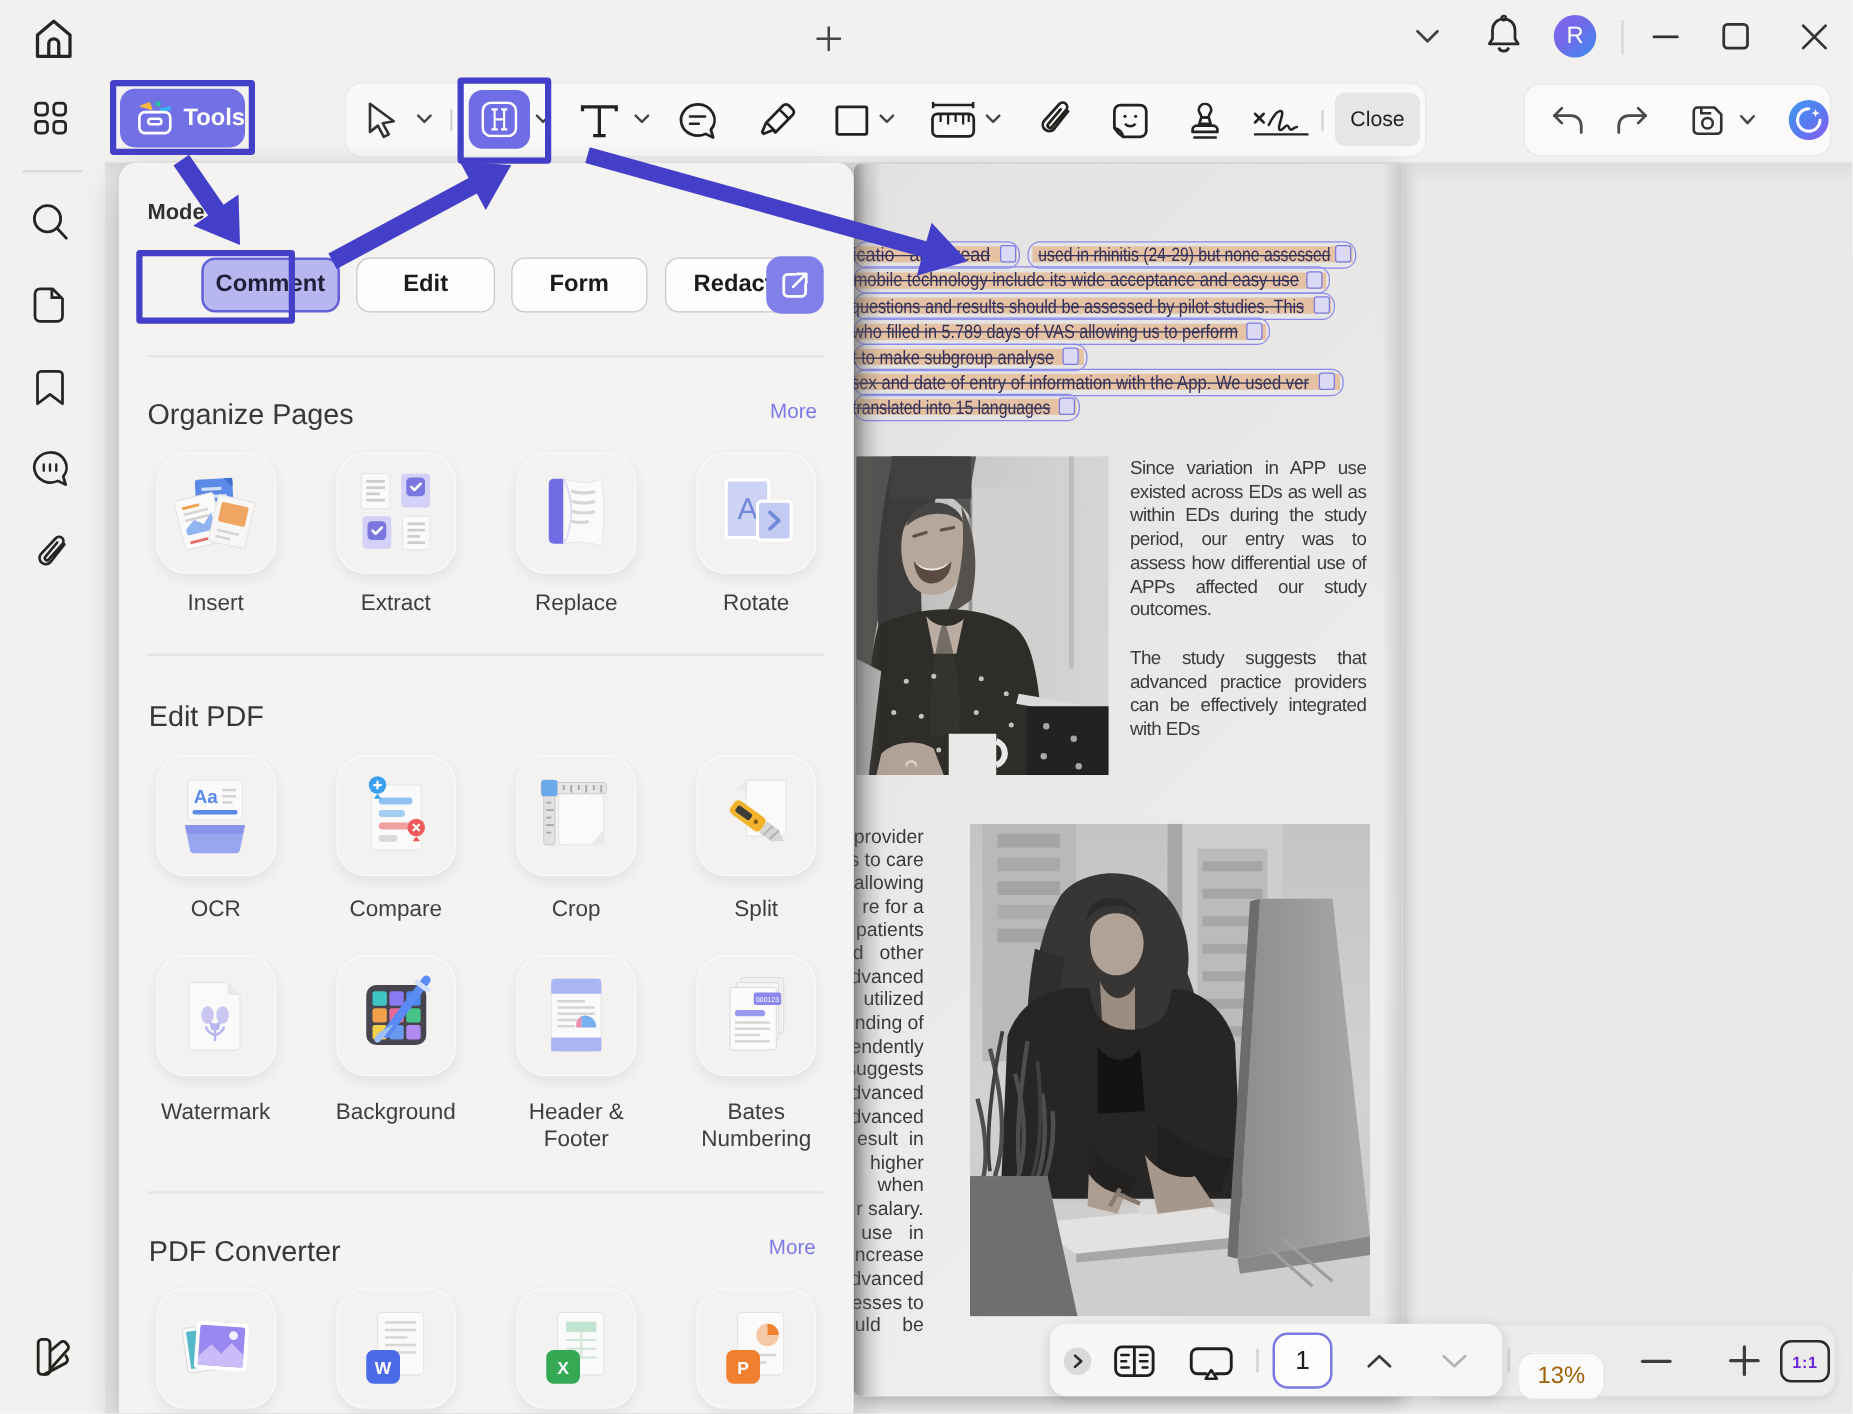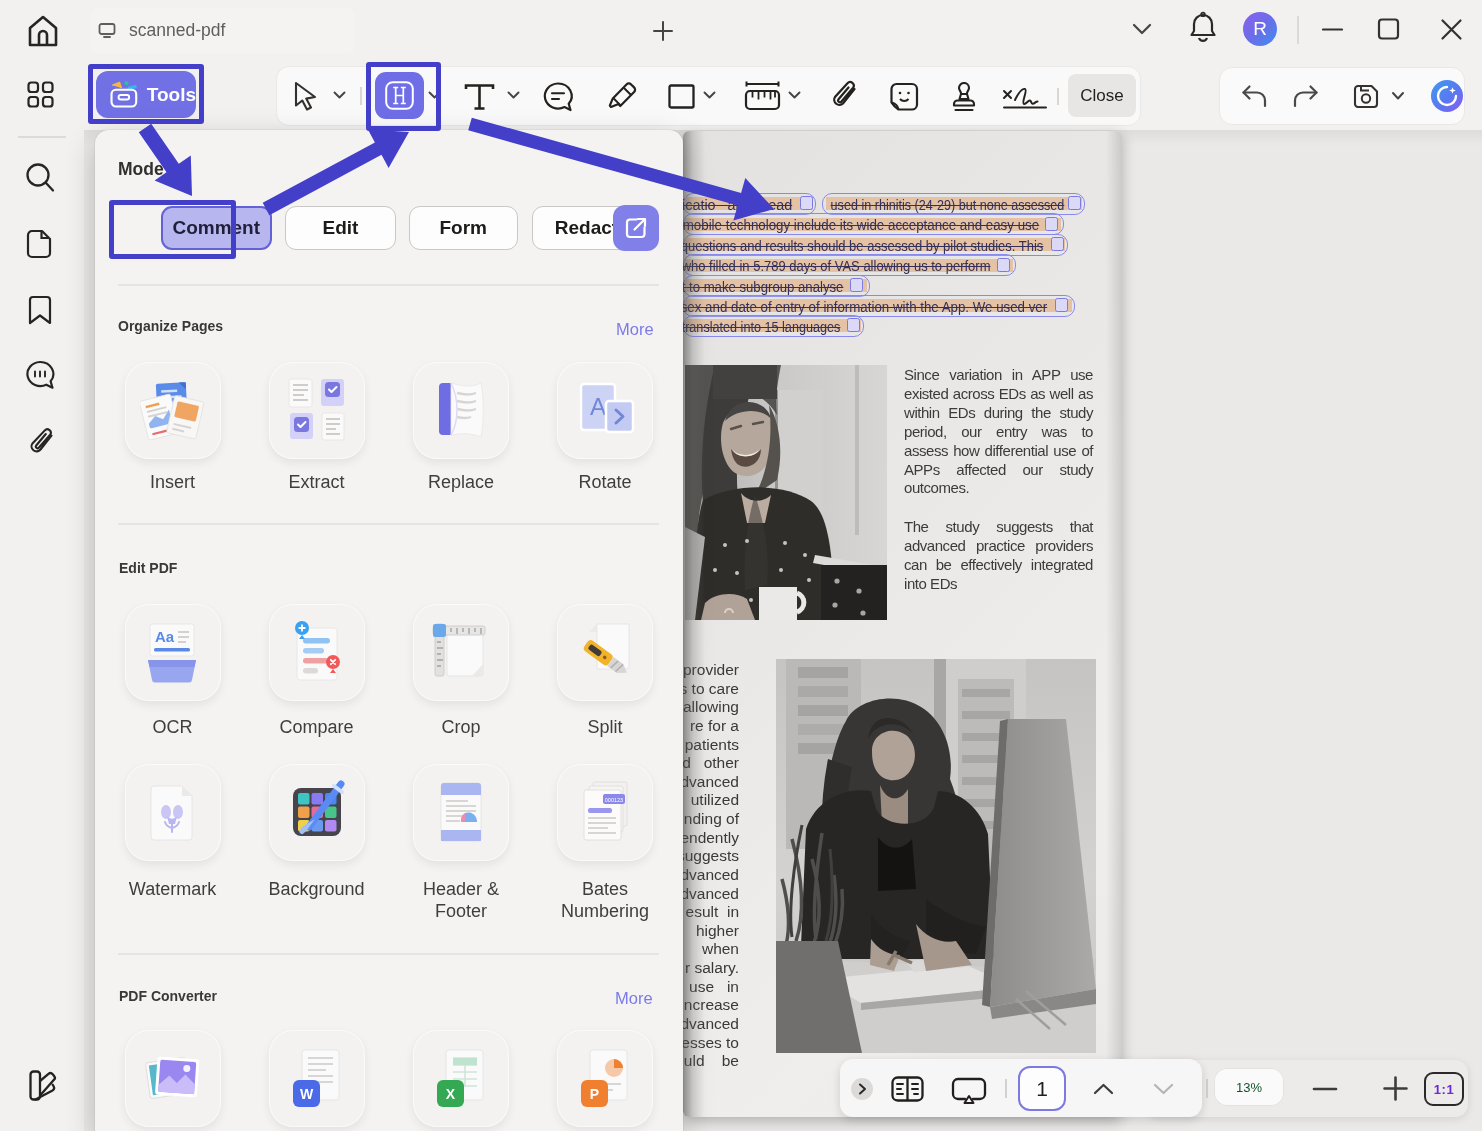--- a/index.html
+++ b/index.html
@@ -32,46 +32,39 @@
   
   .ptext{position:absolute;width:189px;font-size:15px;line-height:18.9px;color:#3c3b3b;text-align:justify;letter-spacing:-0.45px;}
   .jl{text-align:justify;text-align-last:justify;}
   .ltext{position:absolute;font-size:15.5px;line-height:18.62px;color:#3a3939;text-align:right;white-space:pre;}
   
   #zoombar{left:1146px;top:1060px;width:322px;height:57px;background:#ecebea;border-radius:13px;box-shadow:0 2px 8px rgba(0,0,0,0.10);}
   #navbar{left:840px;top:1059px;width:362px;height:58px;background:#f7f6f6;border-radius:13px;box-shadow:0 3px 10px rgba(0,0,0,0.14);}
   
   #panel{left:95px;top:130px;width:588px;height:1001px;background:#f4f3f2;border-radius:14px 14px 0 0;box-shadow:0 10px 30px rgba(0,0,0,0.22),0 0 0 1px rgba(0,0,0,0.04);z-index:20;}
   .modebtn{position:absolute;top:76px;height:44px;background:#fdfdfd;border:1.5px solid #c9c8c7;border-radius:11px;box-sizing:border-box;display:flex;align-items:center;justify-content:center;font-size:19px;font-weight:600;color:#1c1b1a;margin-left:43px;}
-  .sechead{position:absolute;font-size:14px;font-weight:700;color:#393837;}
+  .sechead{position:absolute;font-size:23px;font-weight:400;color:#393837;}
   .morelnk{position:absolute;font-size:16.5px;color:#7c7ae8;}
   .card{position:absolute;width:96px;height:97px;border-radius:24px;background:#f3f2f1;box-shadow:0 4px 10px rgba(0,0,0,0.07),inset 0 0 0 1px rgba(255,255,255,0.6);}
   .cardlbl{position:absolute;width:144px;text-align:center;font-size:18px;color:#3f3e3d;line-height:22px;}
   .pdiv{position:absolute;left:23px;width:541px;height:1.5px;background:#e5e4e3;}
   
   #ann{left:0;top:0;z-index:50;pointer-events:none;}
 </style>
 </head>
 <body>
 <div id="app">
 
   <div class="abs" id="titlebar" style="left:0;top:0;width:1482px;height:62px;">
 
     <svg class="abs" style="left:25px;top:12px;" width="36" height="38" viewBox="0 0 36 38">
       <path d="M5 16 L18 5 L31 16 V33 H5 Z" fill="none" stroke="#262523" stroke-width="2.6" stroke-linejoin="round"></path>
       <path d="M14 33 V23 a4 4 0 0 1 8 0 V33" fill="none" stroke="#262523" stroke-width="2.6"></path>
     </svg>
 
-    <div class="abs" id="tab1">
-      <svg style="margin-left:8px;" width="18" height="17" viewBox="0 0 18 17">
-        <rect x="1.5" y="2" width="15" height="10" rx="2" fill="none" stroke="#5f5e5c" stroke-width="1.8"></rect>
-        <path d="M6 15 h6" stroke="#5f5e5c" stroke-width="1.8" stroke-linecap="round"></path>
-      </svg>
-      <span class="tabtxt" style="margin-left:13px;color:#5f5e5c;">scanned-pdf</span>
-    </div>
 
 
     <svg class="abs" style="left:652px;top:20px;" width="22" height="22" viewBox="0 0 22 22">
       <path d="M11 2 V20 M2 11 H20" stroke="#454442" stroke-width="2" stroke-linecap="round"></path>
     </svg>
 
     <svg class="abs" style="left:1132px;top:23px;" width="20" height="13" viewBox="0 0 20 13">
       <path d="M2 2 L10 10 L18 2" fill="none" stroke="#454442" stroke-width="2.2" stroke-linecap="round" stroke-linejoin="round"></path>
     </svg>
 
@@ -353,21 +346,21 @@
           <div class="jl">within EDs during the study</div>
           <div class="jl">period, our entry was to</div>
           <div class="jl">assess how differential use of</div>
           <div class="jl">APPs affected our study</div>
           <div>outcomes.</div>
         </div>
         <div class="ptext" style="left:221px;top:387px;">
           <div class="jl">The study suggests that</div>
           <div class="jl">advanced practice providers</div>
           <div class="jl">can be effectively integrated</div>
-          <div>into EDs</div>
+          <div>with EDs</div>
         </div>
 
         <div class="ltext" style="left:-62px;top:530px;width:118px;">provider
 s to care
 allowing
 re for a
 patients
 d   other
 advanced
 utilized
@@ -424,21 +417,21 @@
       <div id="pageshade"></div>
         <div style="position:absolute;right:0;top:0;width:16px;height:100%;background:linear-gradient(to left,rgba(100,98,96,0.22),rgba(100,98,96,0));"></div>
     </div>
   </div>
 
   <div class="abs" id="zoombar">
     <svg class="abs" style="left:8px;top:24px;" width="19" height="12" viewBox="0 0 19 12">
         <path d="M2 2 L9.5 9.5 L17 2" fill="none" stroke="#6b6a69" stroke-width="2.2" stroke-linecap="round" stroke-linejoin="round"></path>
       </svg>
     <div class="abs" style="left:60px;top:19px;width:1.5px;height:19px;background:#d2d1d0;"></div>
-    <div class="abs" style="left:68px;top:8px;width:70px;height:38px;background:#fbfafa;border-radius:13px;box-shadow:inset 0 0 0 1px #e3e2e1;display:flex;align-items:center;justify-content:center;font-size:13px;color:#14532d;">13%</div>
+    <div class="abs" style="left:68px;top:22px;width:70px;height:38px;background:#fbfafa;border-radius:13px;box-shadow:inset 0 0 0 1px #e3e2e1;display:flex;align-items:center;justify-content:center;font-size:19px;color:#a16207;">13%</div>
     <svg class="abs" style="left:166px;top:27px;" width="26" height="4" viewBox="0 0 26 4">
         <path d="M2 2 H24" stroke="#3d3c3b" stroke-width="2.6" stroke-linecap="round"></path>
       </svg>
     <svg class="abs" style="left:236px;top:15px;" width="27" height="27" viewBox="0 0 27 27">
         <path d="M13.5 2.5 V24.5 M2.5 13.5 H24.5" stroke="#3d3c3b" stroke-width="2.6" stroke-linecap="round"></path>
       </svg>
     <div class="abs" style="left:278px;top:12px;width:40px;height:34px;border:2.4px solid #2b2a29;border-radius:9px;box-sizing:border-box;display:flex;align-items:center;justify-content:center;font-size:13px;font-weight:700;color:#6d28d9;letter-spacing:0.5px;">1:1</div>
   </div>
   <div class="abs" id="navbar">
     <div class="abs" style="left:11px;top:19px;width:22px;height:22px;border-radius:50%;background:#dcdad9;display:flex;align-items:center;justify-content:center;">

